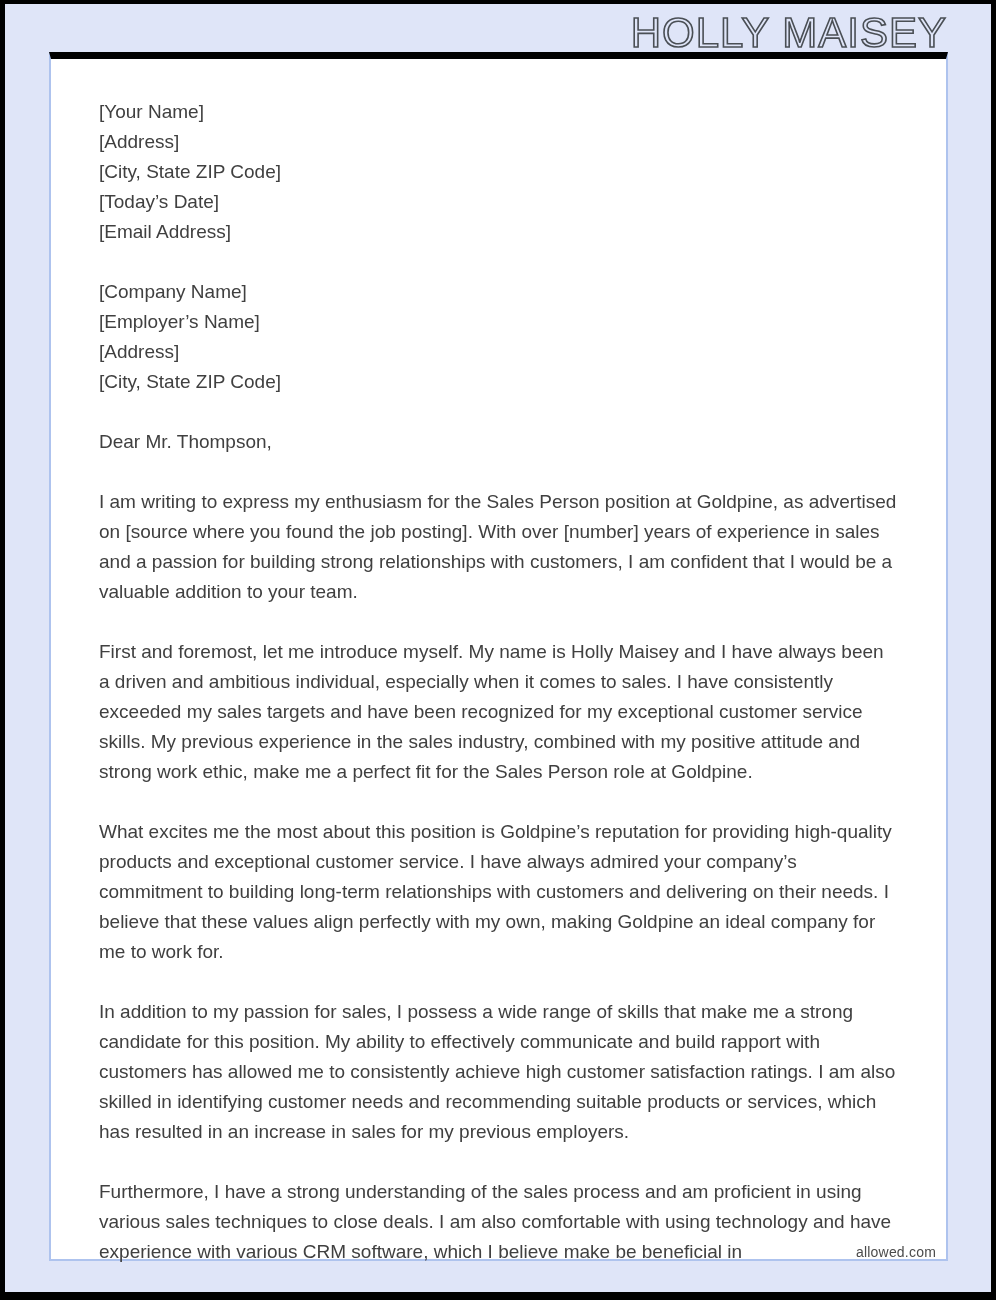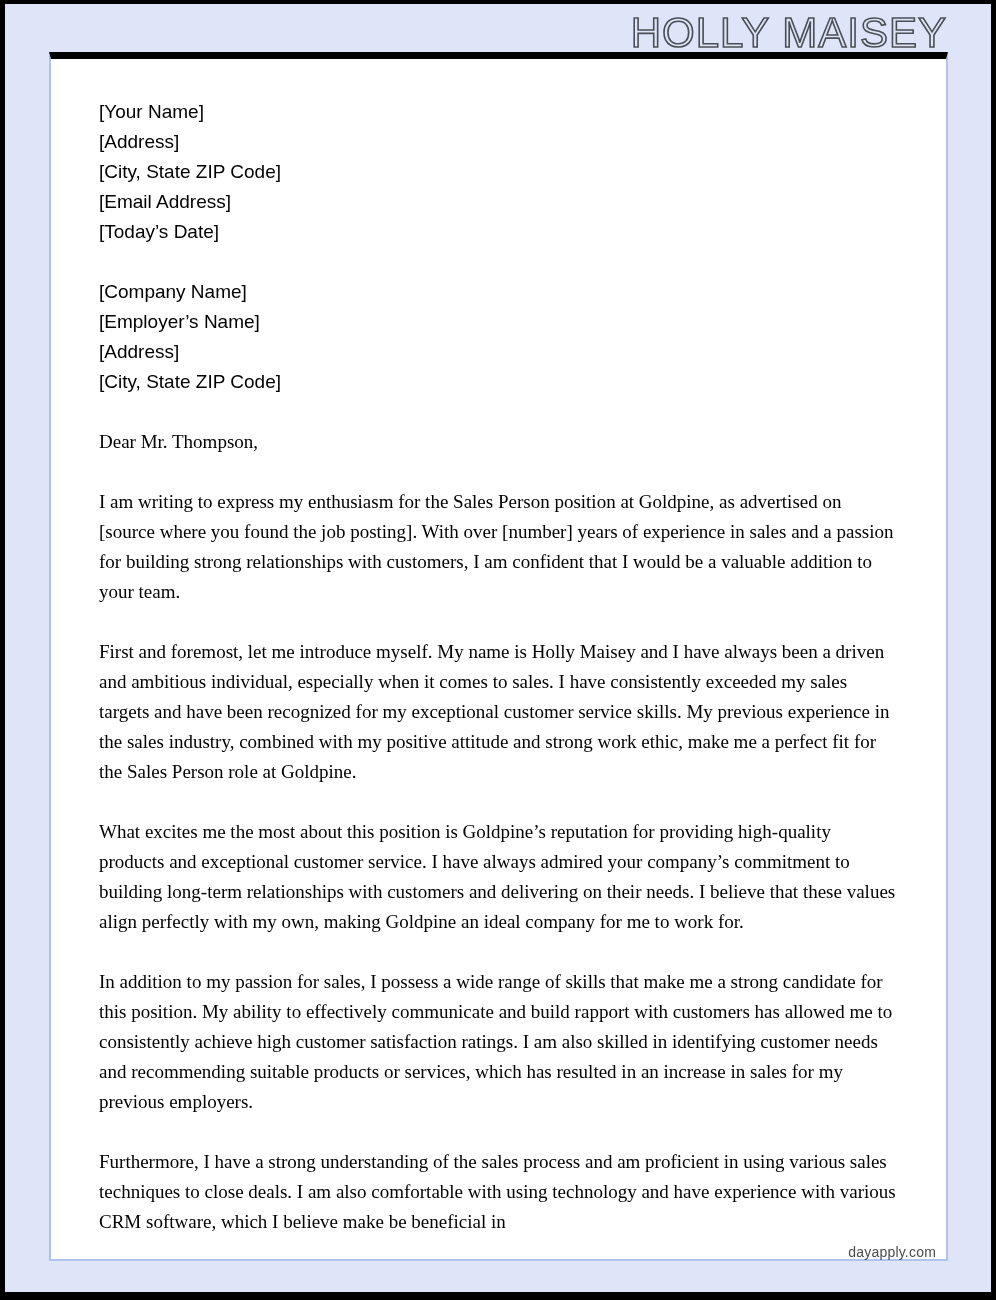--- a/index.html
+++ b/index.html
@@ -53,46 +53,46 @@
     letter-spacing: 0.2px;
   }
 
   .letter {
     position: absolute;
     left: 94px;
     top: 93px;
     width: 800px;
     font-size: 19px;
     line-height: 30px;
-    color: #000000;
+    color: #404040;
   }
 
   .letter .block { margin-bottom: 30px; }
-  .letter p { margin: 0 0 30px 0; font-family: Liberation Serif, serif; }
+  .letter p { margin: 0 0 30px 0; }
   .letter .line { display: block; }
 </style>
 </head>
 <body>
 
 <div class="frame">
 
   <div class="header-name">HOLLY MAISEY</div>
 
   <div class="doc-box"></div>
 
-  <div class="watermark">dayapply.com</div>
+  <div class="watermark">allowed.com</div>
 
   <div class="letter">
 
     <div class="block">
       <span class="line">[Your Name]</span>
       <span class="line">[Address]</span>
       <span class="line">[City, State ZIP Code]</span>
+      <span class="line">[Today’s Date]</span>
       <span class="line">[Email Address]</span>
-      <span class="line">[Today’s Date]</span>
     </div>
 
     <div class="block">
       <span class="line">[Company Name]</span>
       <span class="line">[Employer’s Name]</span>
       <span class="line">[Address]</span>
       <span class="line">[City, State ZIP Code]</span>
     </div>
 
     <p>Dear Mr. Thompson,</p>

